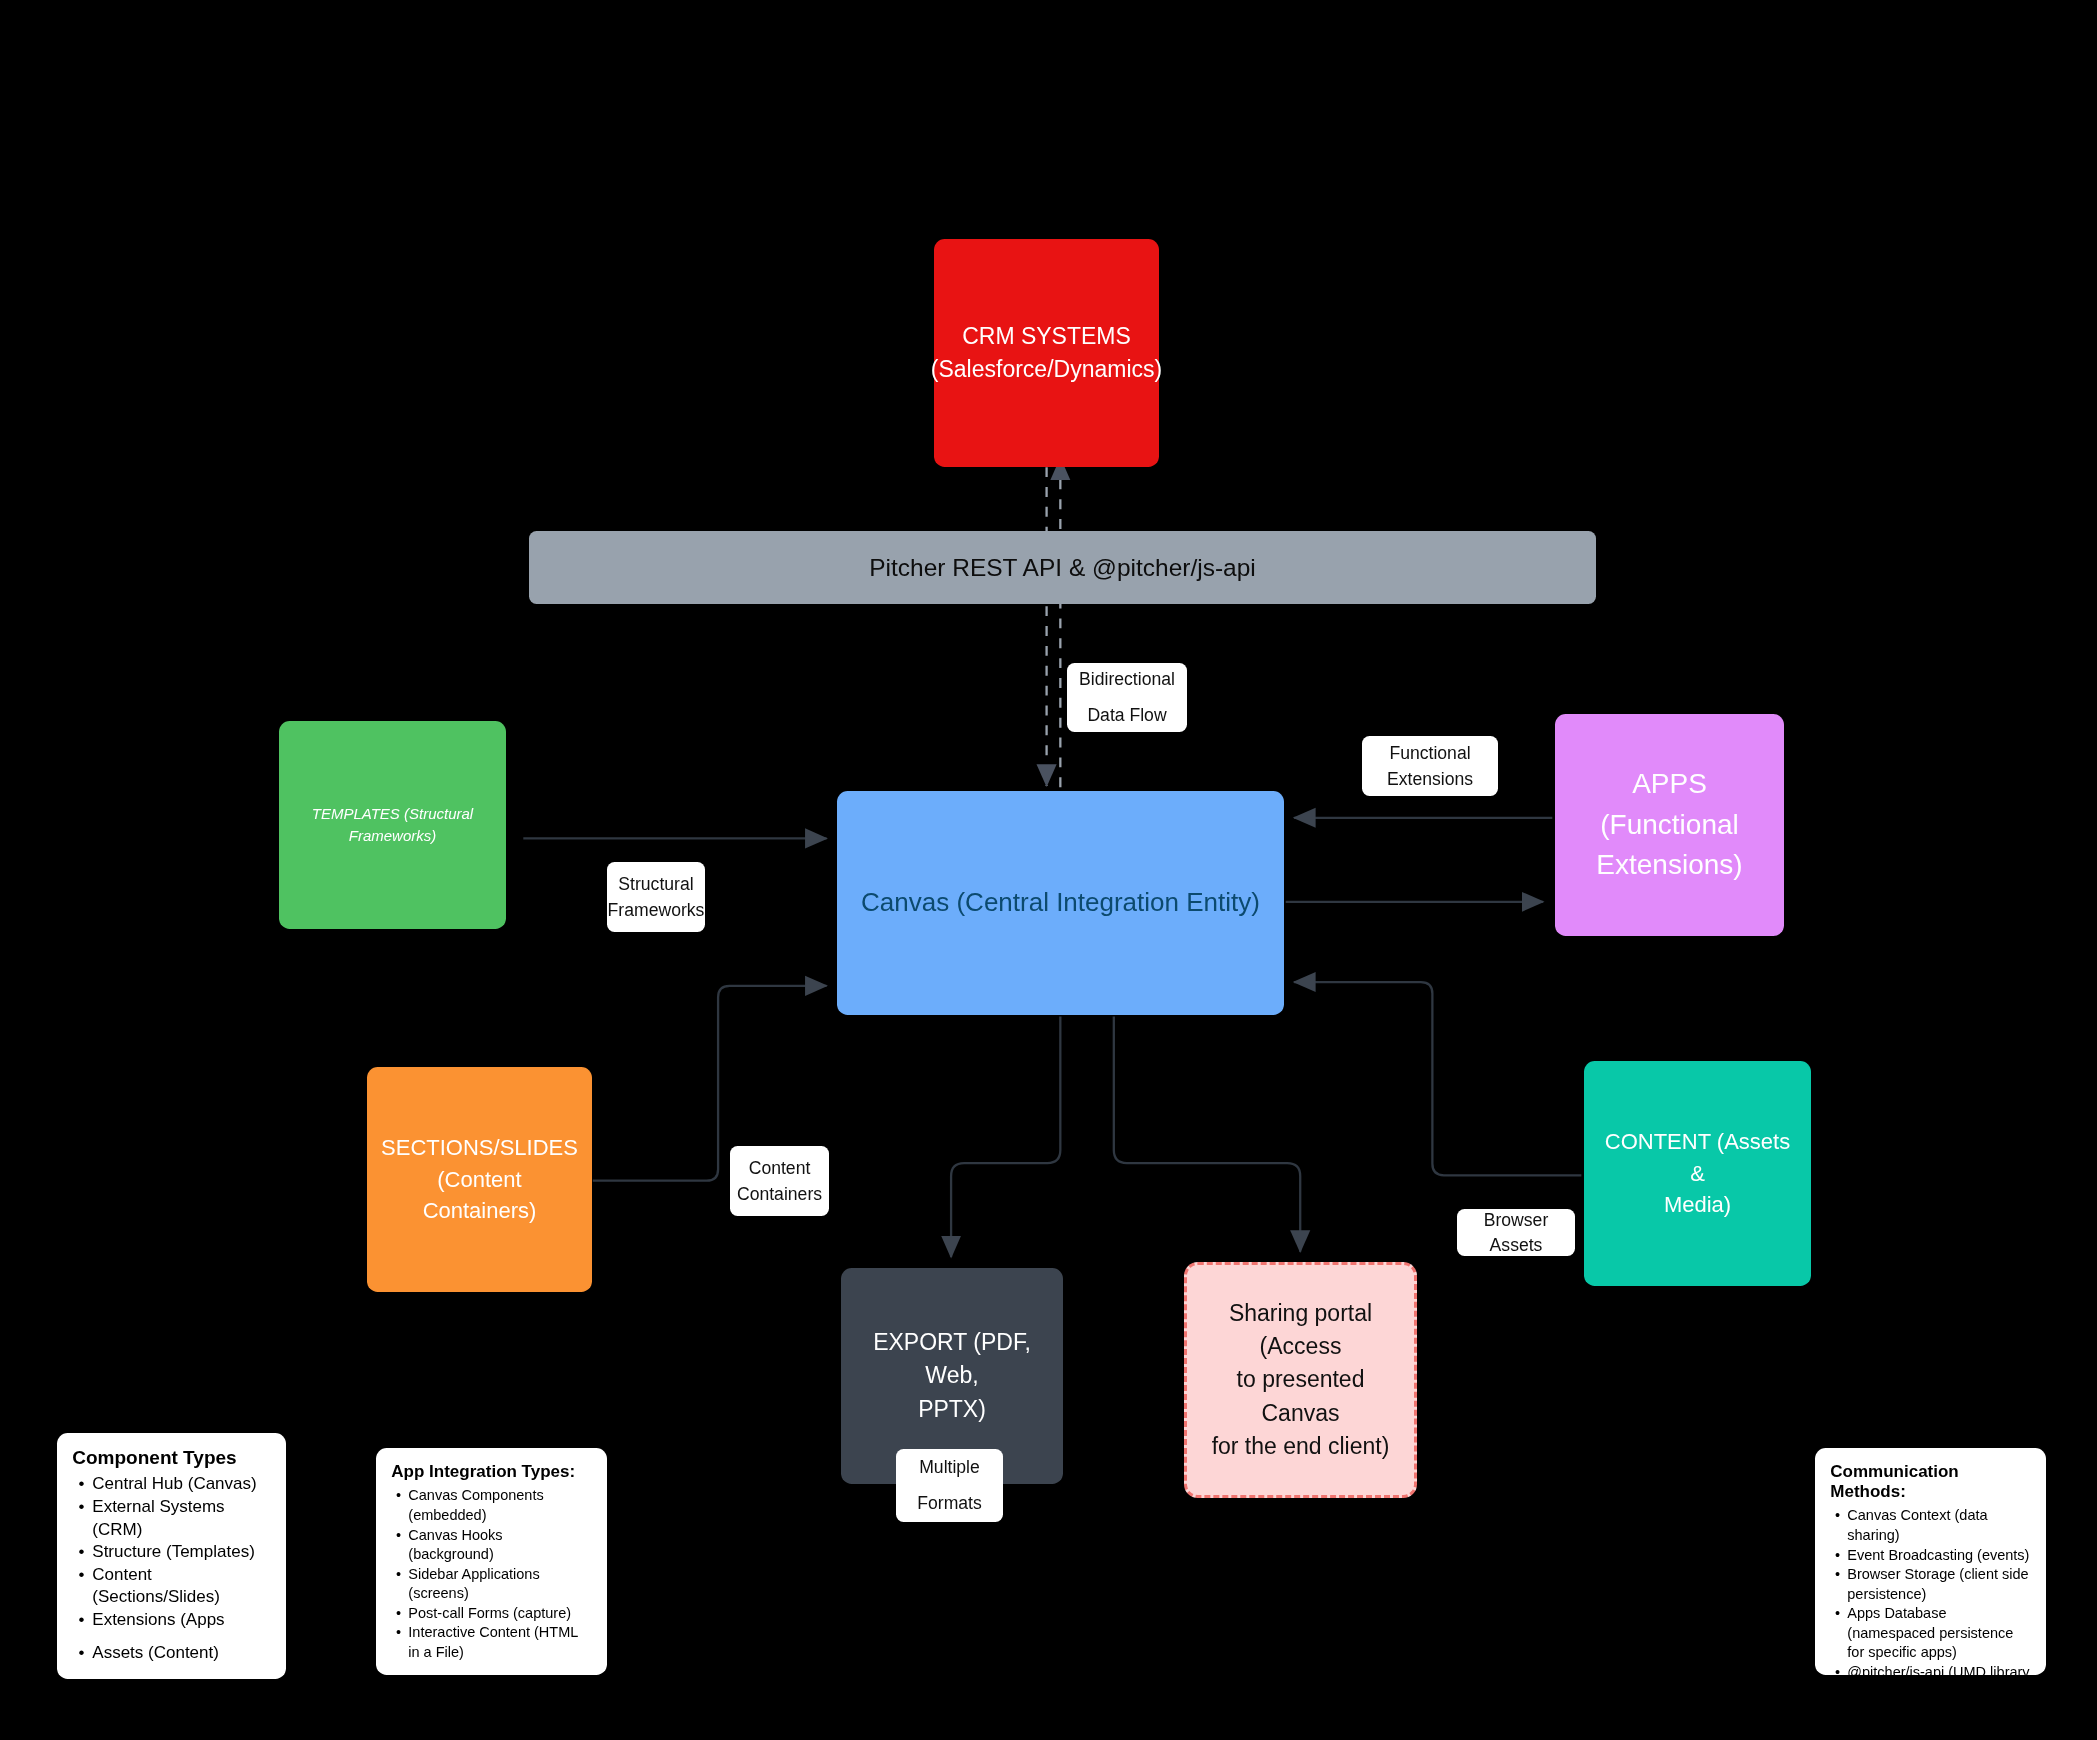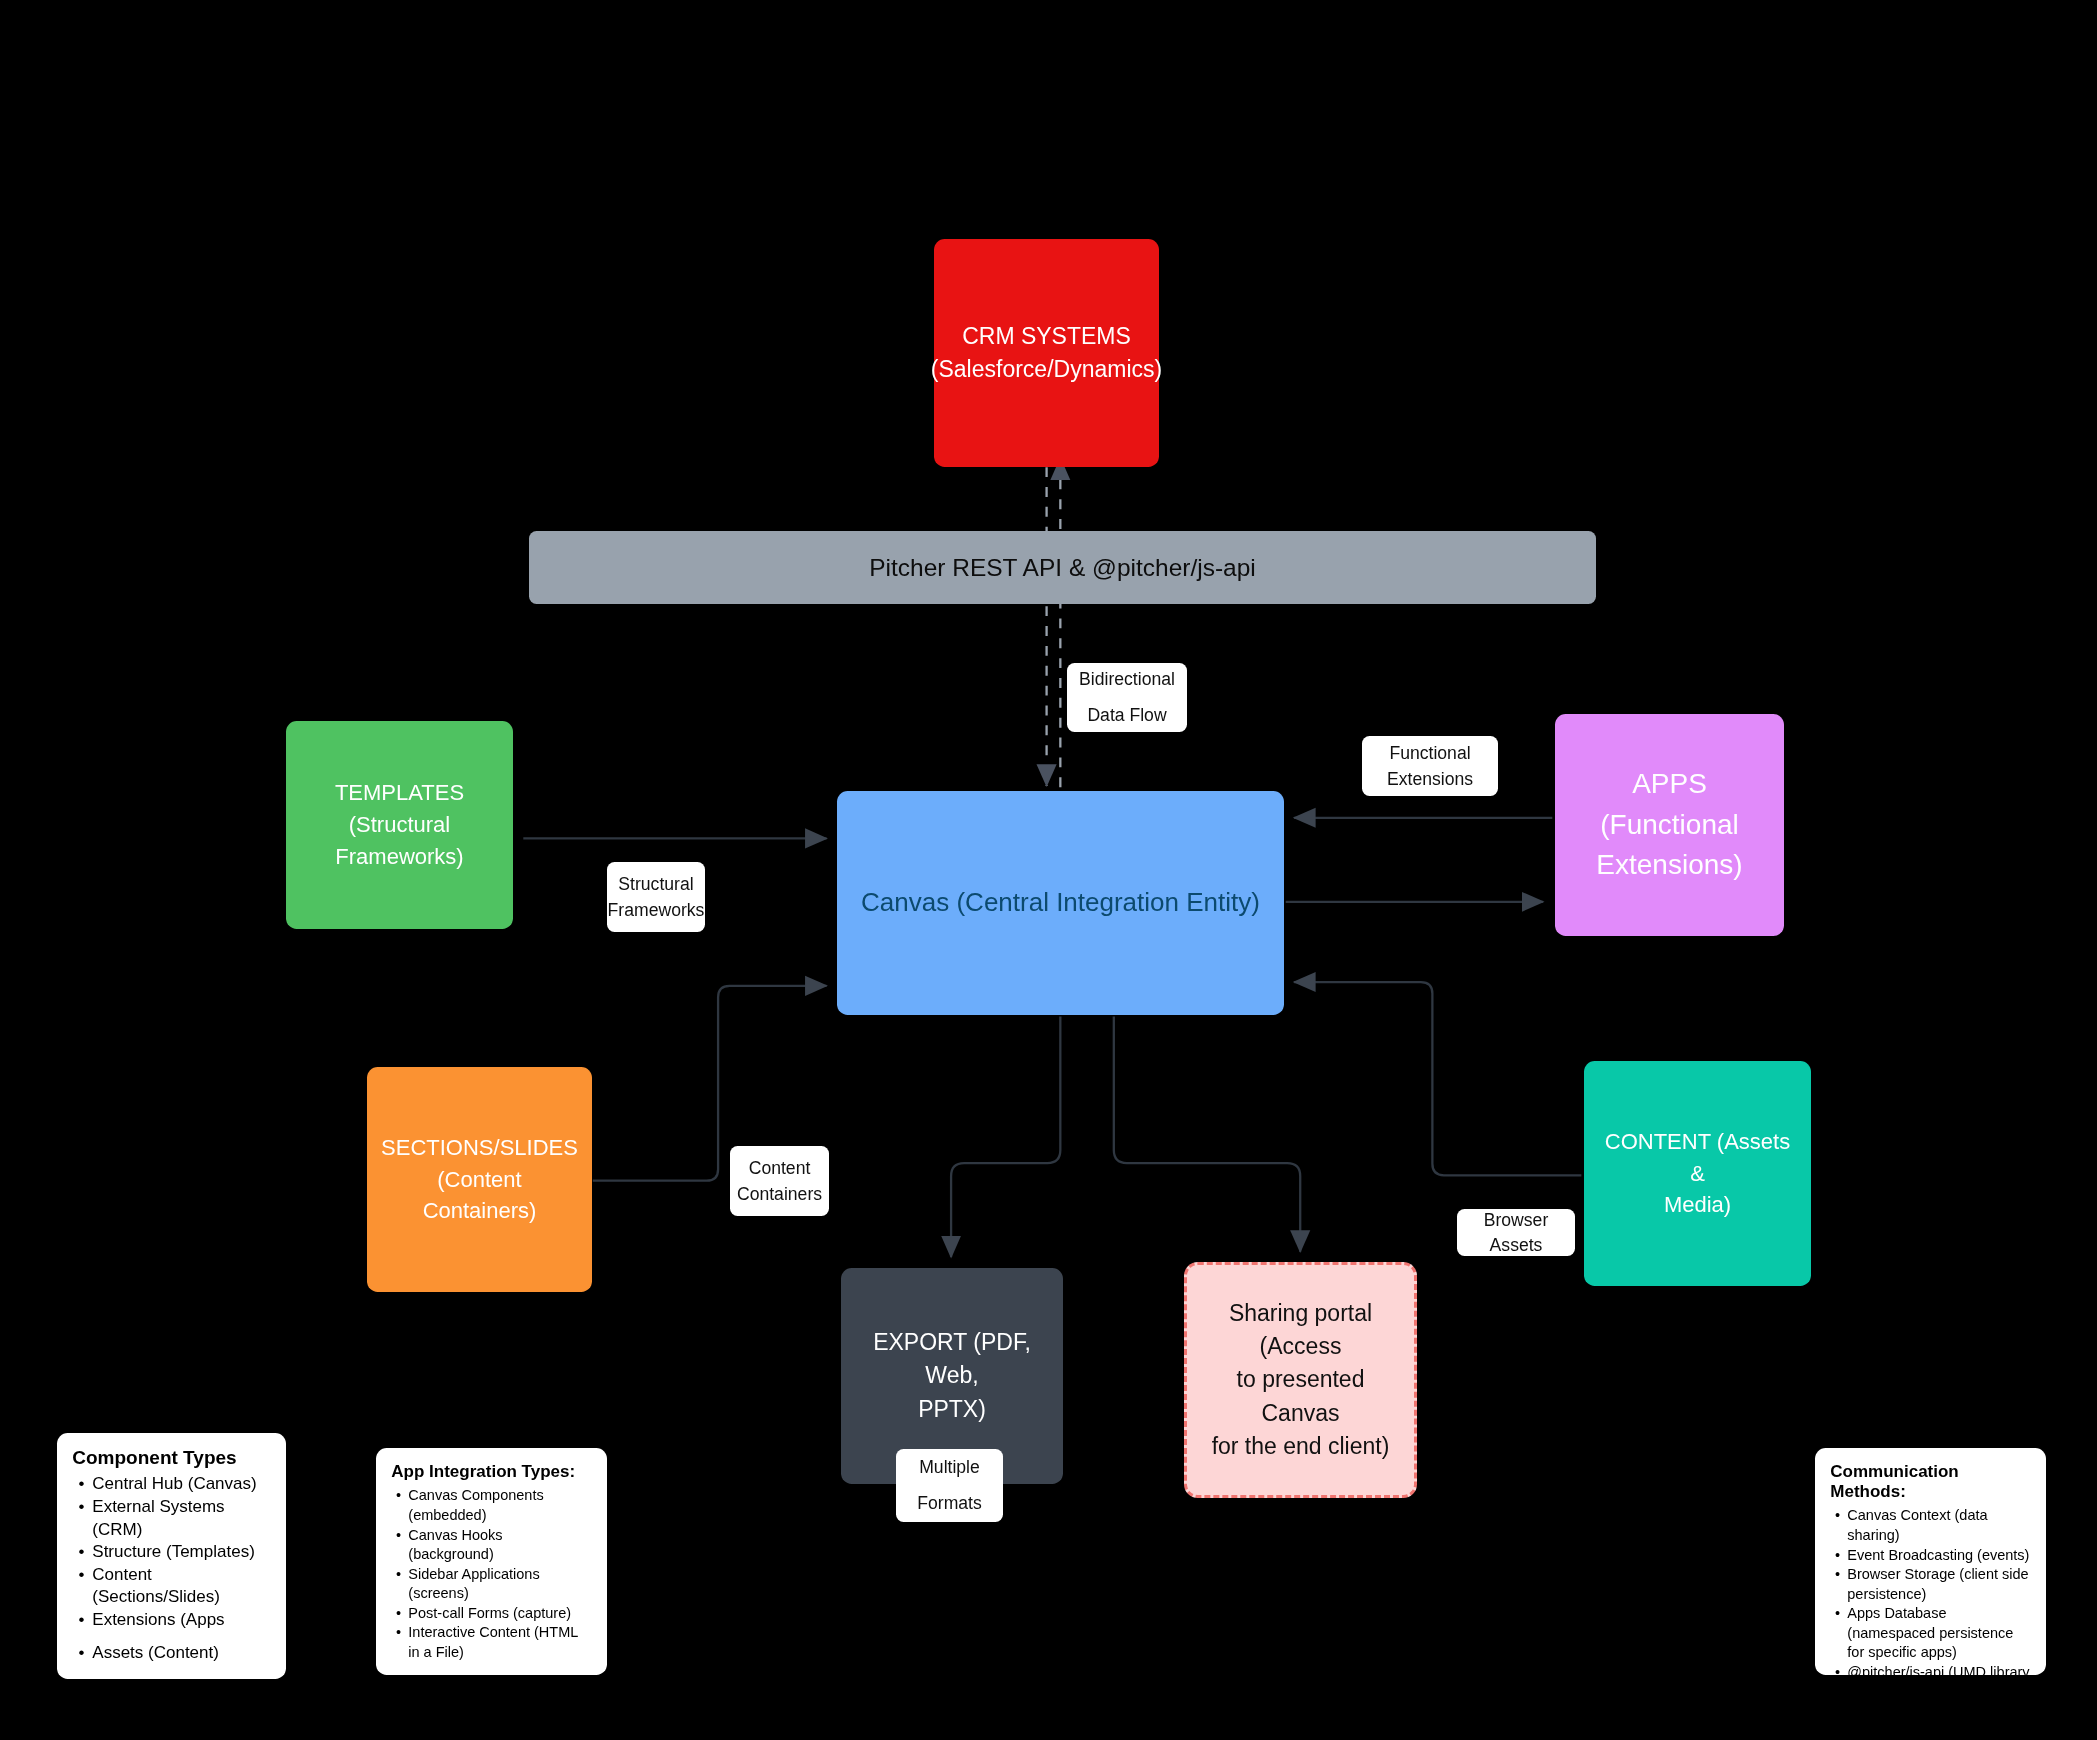--- a/index.html
+++ b/index.html
@@ -45,24 +45,25 @@
     margin-top: 25px;
   }
   .node-api {
     left: 529px; top: 531px; width: 1067px; height: 73px;
     background: #98a2ad;
     color: #0d0d0d;
     font-size: 24.5px;
     border-radius: 7.6px;
   }
   .node-templates {
-    left: 286px; top: 721px; width: 227px; height: 208px;
+    left: 279px; top: 721px; width: 227px; height: 208px;
     background: #4fc261;
     color: #ffffff;
-    font-size: 22px;
+    font-size: 15px;
+    font-style: italic;
   }
   .node-canvas {
     left: 837px; top: 791px; width: 447px; height: 224px;
     background: #6cadfb;
     color: #0c4a6e;
     font-size: 26px;
   }
   .node-apps {
     left: 1555px; top: 714px; width: 229px; height: 222px;
     background: #e18afa;

